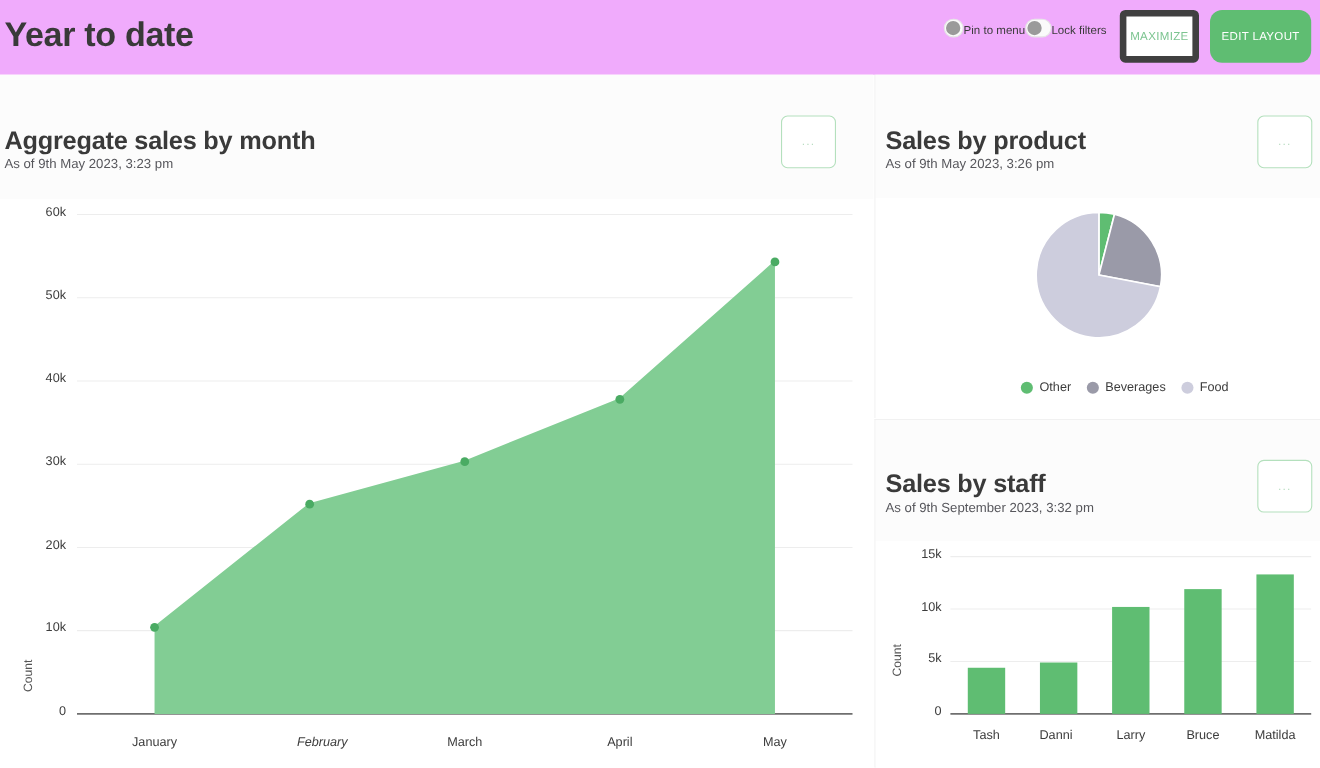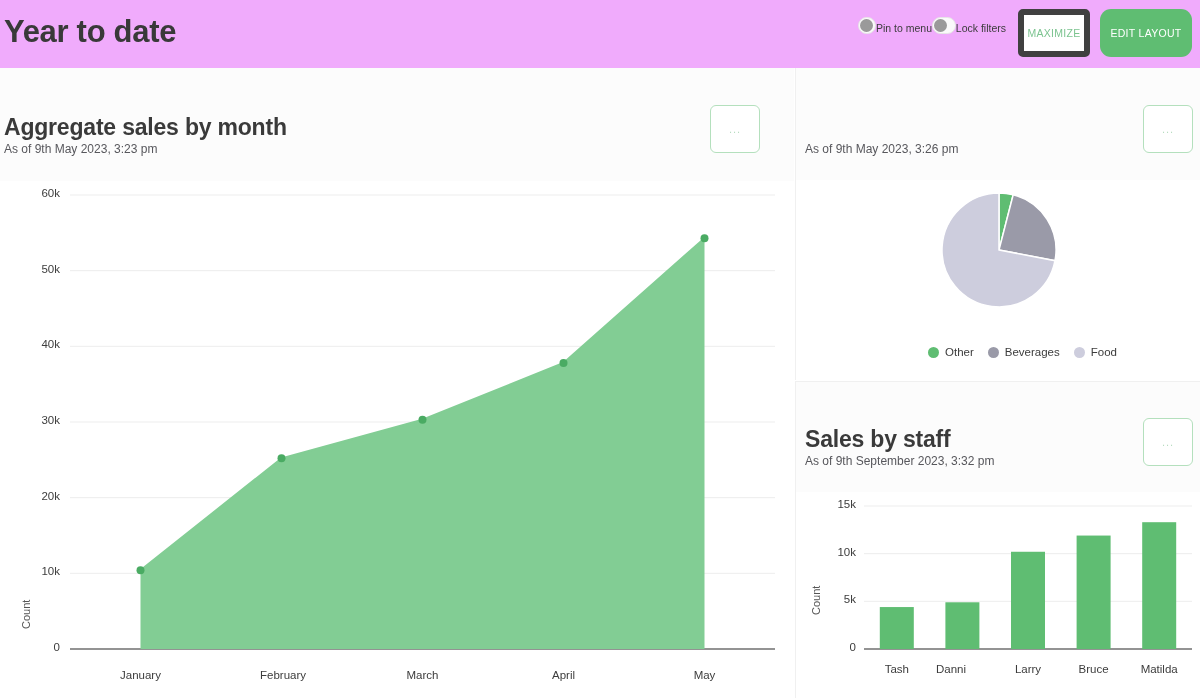--- a/index.html
+++ b/index.html
@@ -133,21 +133,21 @@
           <div class="ytick" style="left: 0px; top: 460px; width: 60px;">0</div>
           <div class="ytick" style="left: 0px; top: 384.333px; width: 60px;">10k</div>
           <div class="ytick" style="left: 0px; top: 308.667px; width: 60px;">20k</div>
           <div class="ytick" style="left: 0px; top: 233px; width: 60px;">30k</div>
           <div class="ytick" style="left: 0px; top: 157.333px; width: 60px;">40k</div>
           <div class="ytick" style="left: 0px; top: 81.6667px; width: 60px;">50k</div>
           <div class="ytick" style="left: 0px; top: 6px; width: 60px;">60k</div>
         </div>
       <div id="area-xticks">
           <div class="xtick" style="left: 80.5px; top: 488px; width: 120px;">January</div>
-          <div class="xtick" style="left: 223px; top: 488px; width: 120px;">February</div>
+          <div class="xtick" style="left: 233px; top: 488px; width: 120px; font-style: italic;">February</div>
           <div class="xtick" style="left: 362.5px; top: 488px; width: 120px;">March</div>
           <div class="xtick" style="left: 503.5px; top: 488px; width: 120px;">April</div>
           <div class="xtick" style="left: 644.5px; top: 488px; width: 120px;">May</div>
         </div>
       <svg id="area-svg" width="794" height="517">
           <line x1="70" x2="775" y1="468" y2="468" stroke="#6f6f6f" stroke-width="1.6"></line>
           <line x1="70" x2="775" y1="392.33333333333337" y2="392.33333333333337" stroke="#ededed" stroke-width="1"></line>
           <line x1="70" x2="775" y1="316.6666666666667" y2="316.6666666666667" stroke="#ededed" stroke-width="1"></line>
           <line x1="70" x2="775" y1="241" y2="241" stroke="#ededed" stroke-width="1"></line>
           <line x1="70" x2="775" y1="165.33333333333337" y2="165.33333333333337" stroke="#ededed" stroke-width="1"></line>
@@ -159,20 +159,21 @@
           <circle cx="281.5" cy="277.32" r="4" fill="#4aab63"></circle>
           <circle cx="422.5" cy="238.73" r="4" fill="#4aab63"></circle>
           <circle cx="563.5" cy="181.98000000000002" r="4" fill="#4aab63"></circle>
           <circle cx="704.5" cy="57.129999999999995" r="4" fill="#4aab63"></circle>
         </svg>
     </div>
   </div>
 
   <div class="panel-right-top">
     <div class="panel-head rt">
+      <div class="panel-title" style="left:9px; top:46px;">Sales by product</div>
       <div class="panel-sub" style="left:9px; top:74px;">As of 9th May 2023, 3:26 pm</div>
       <div class="dots-btn" style="right:7px; top:37px;">...</div>
     </div>
 
     <div class="chart-body" style="height:200px;">
       <svg id="pie-svg" width="404" height="160">
           <path d="M 203 70 L 203 13 A 57 57 0 0 1 217.17532356839672 14.790759815668025 Z" fill="#5fbd72" stroke="#ffffff" stroke-width="1.5"></path>
           <path d="M 203 70 L 217.17532356839672 14.790759815668025 A 57 57 0 0 1 258.99037329153526 80.6807349313863 Z" fill="#9a9aa8" stroke="#ffffff" stroke-width="1.5"></path>
           <path d="M 203 70 L 258.99037329153526 80.6807349313863 A 57 57 0 1 1 203 13 Z" fill="#cdcddd" stroke="#ffffff" stroke-width="1.5"></path>
         </svg>
@@ -203,21 +204,21 @@
     <div class="chart-body" style="height:205px;">
       <div class="axis-title" style="left:14px; top:123px;">Count</div>
       <div id="bar-yticks">
           <div class="ytick" style="left: 0px; top: 149px; width: 60px;">0</div>
           <div class="ytick" style="left: 0px; top: 101.333px; width: 60px;">5k</div>
           <div class="ytick" style="left: 0px; top: 53.6667px; width: 60px;">10k</div>
           <div class="ytick" style="left: 0px; top: 6px; width: 60px;">15k</div>
         </div>
       <div id="bar-xticks">
           <div class="xtick" style="left: 50.8px; top: 171px; width: 100px;">Tash</div>
-          <div class="xtick" style="left: 105px; top: 171px; width: 100px;">Danni</div>
+          <div class="xtick" style="left: 114px; top: 171px; width: 100px;">Danni</div>
           <div class="xtick" style="left: 182px; top: 171px; width: 100px;">Larry</div>
           <div class="xtick" style="left: 247.6px; top: 171px; width: 100px;">Bruce</div>
           <div class="xtick" style="left: 313.2px; top: 171px; width: 100px;">Matilda</div>
         </div>
       <svg id="bar-svg" width="404" height="205">
           <line x1="68" x2="396" y1="157" y2="157" stroke="#6f6f6f" stroke-width="1.6"></line>
           <line x1="68" x2="396" y1="109.33333333333334" y2="109.33333333333334" stroke="#ededed" stroke-width="1"></line>
           <line x1="68" x2="396" y1="61.66666666666667" y2="61.66666666666667" stroke="#ededed" stroke-width="1"></line>
           <line x1="68" x2="396" y1="14" y2="14" stroke="#ededed" stroke-width="1"></line>
           <rect x="83.8" y="115.05333333333334" width="34" height="41.94666666666666" fill="#5fbd72"></rect>

